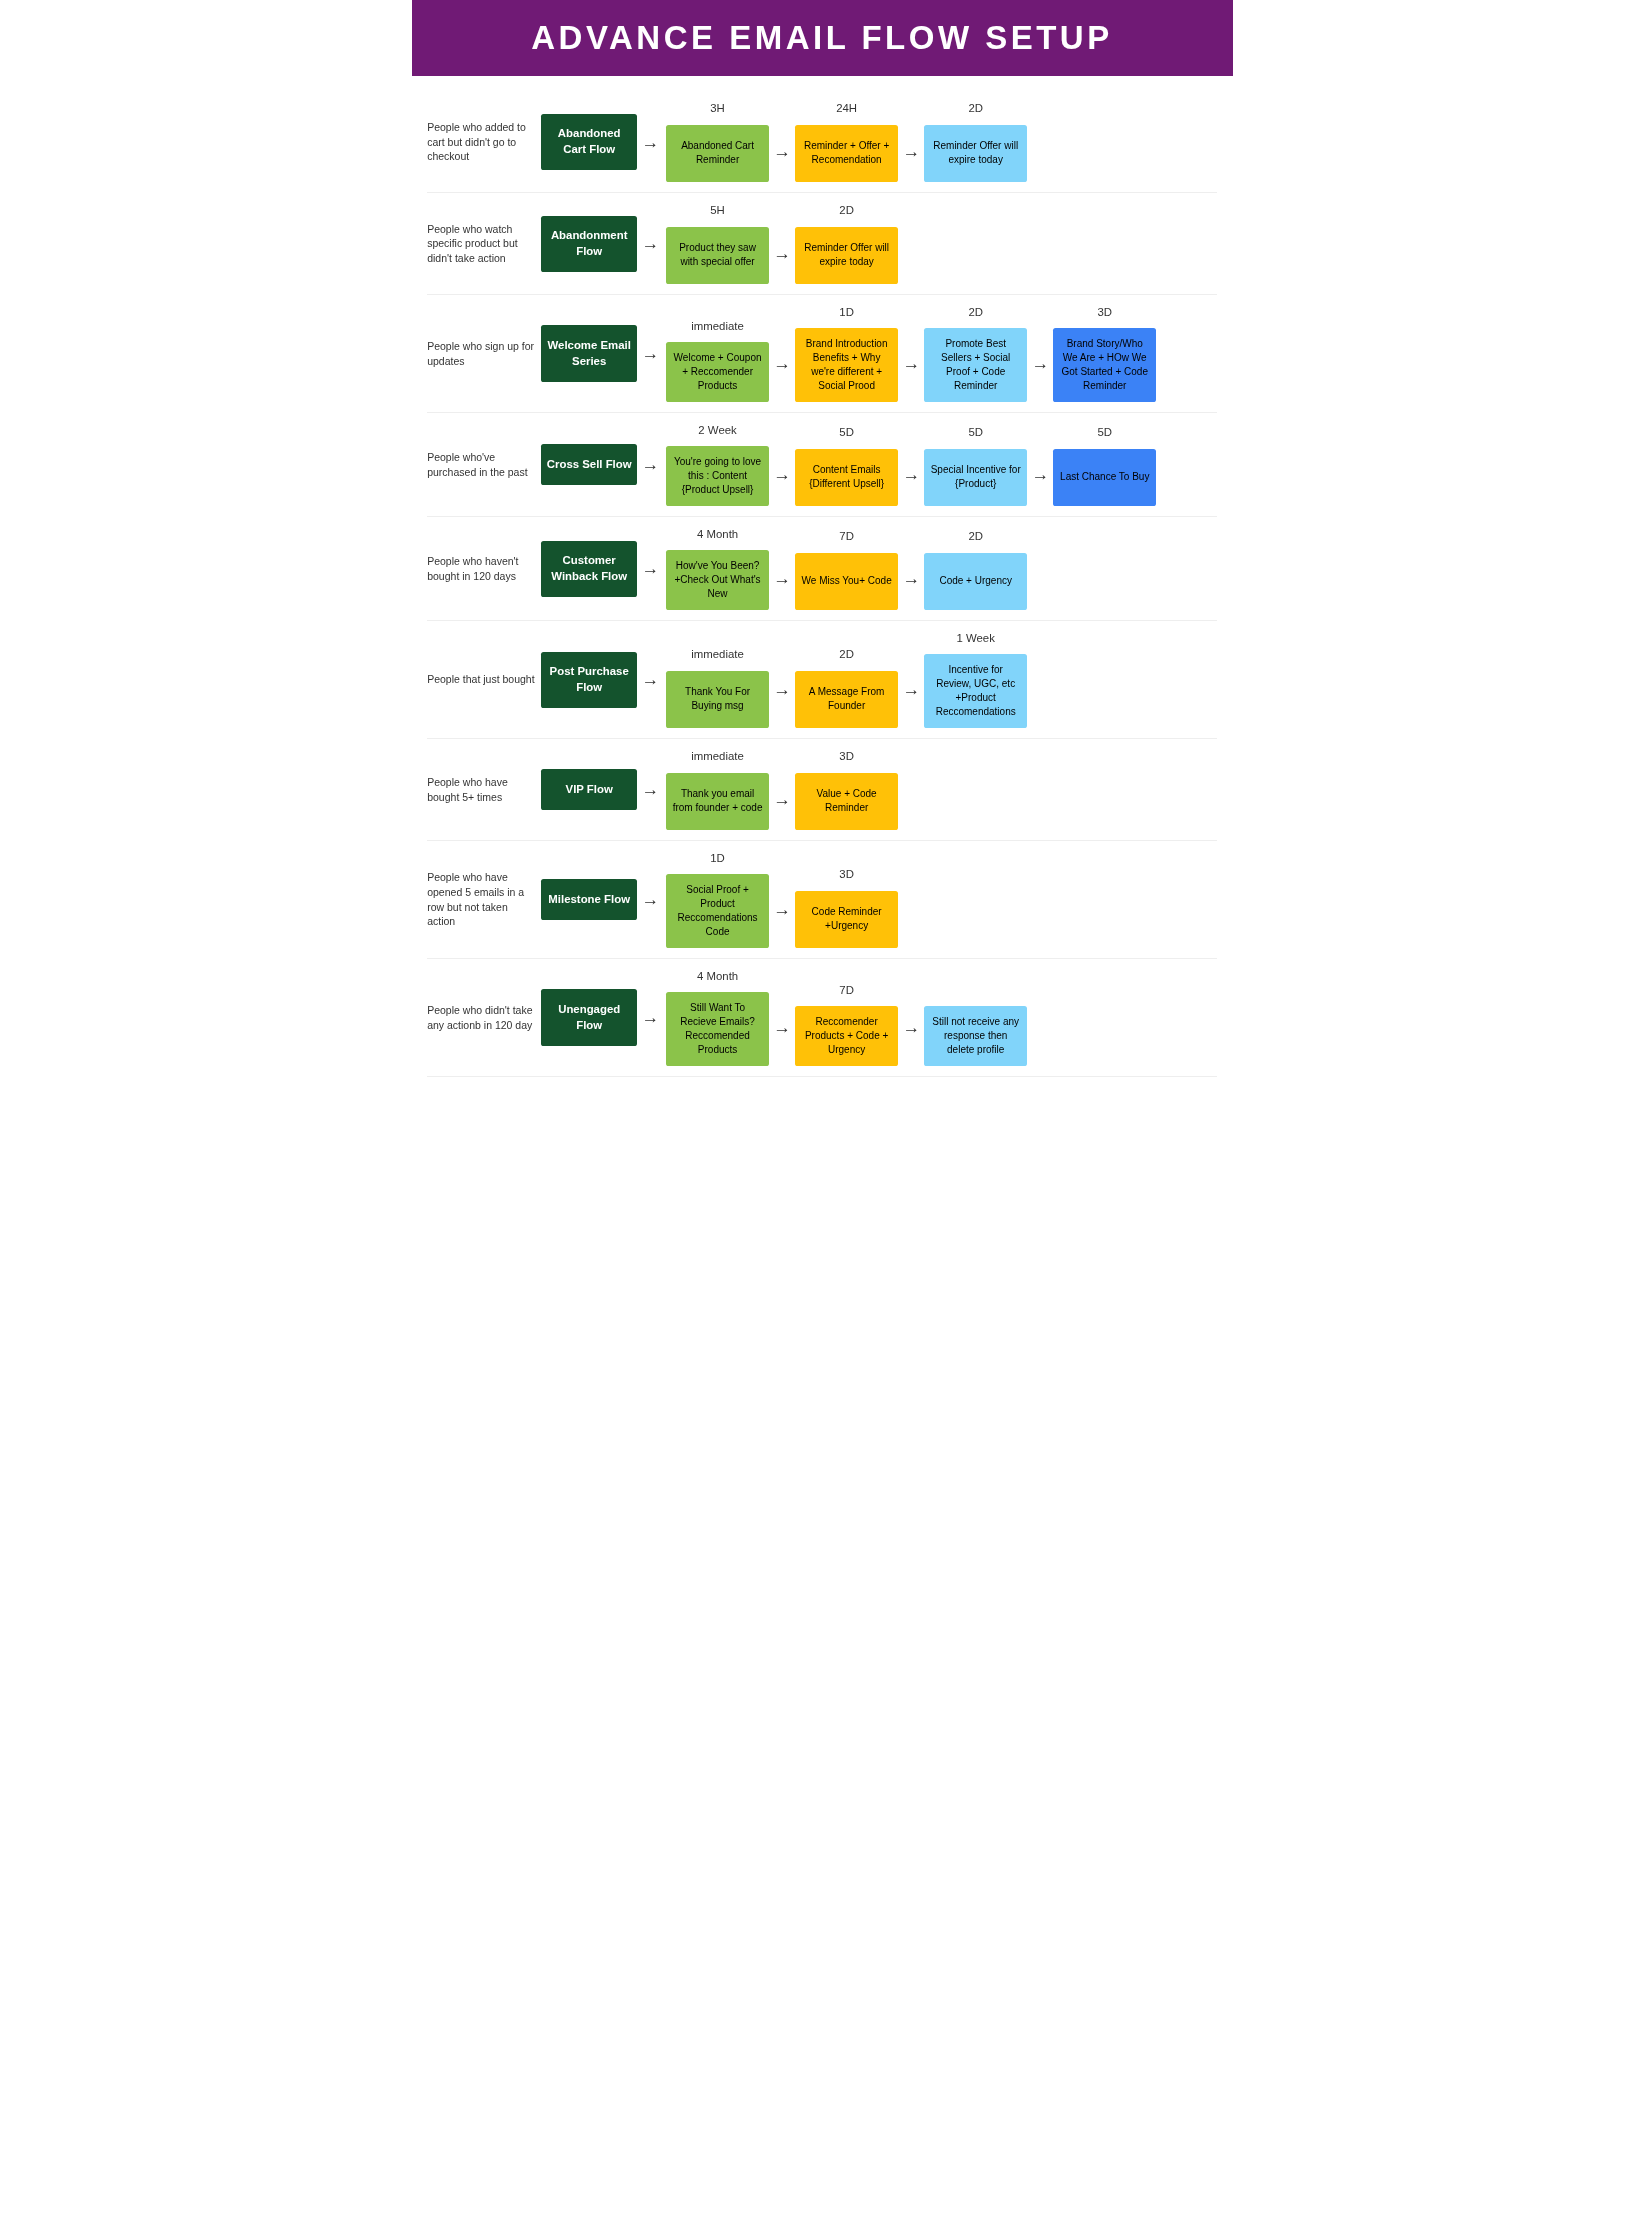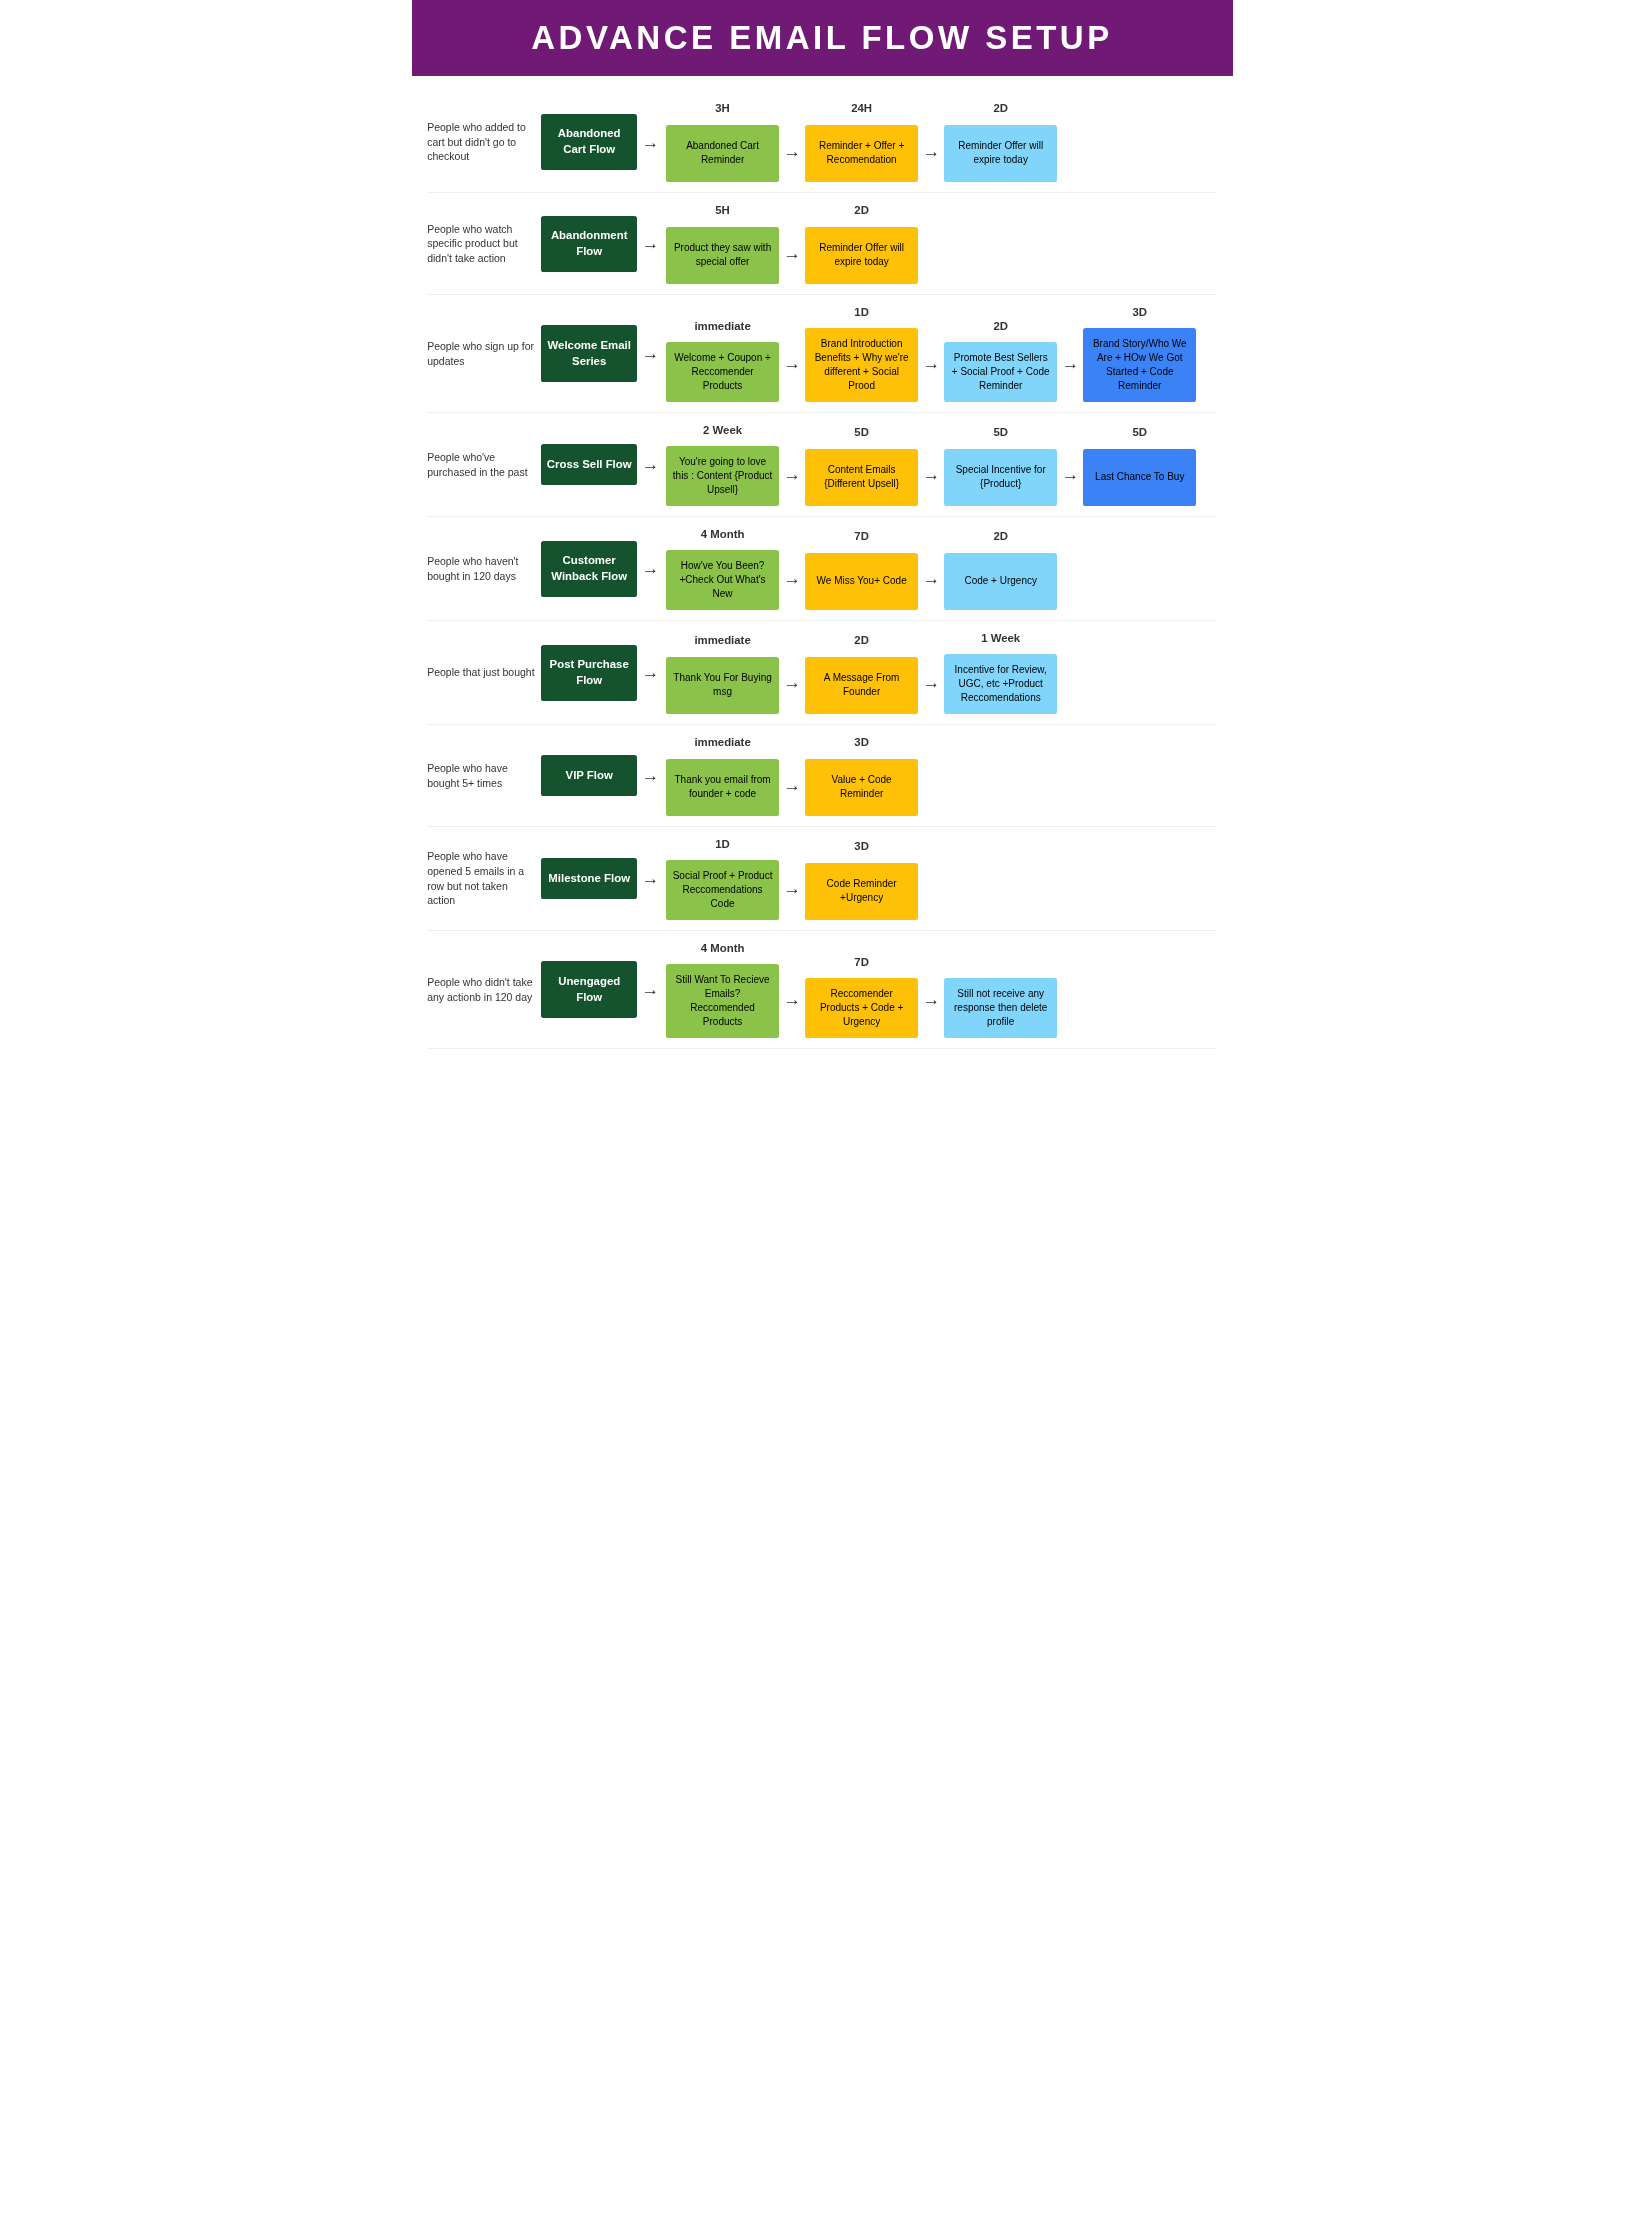--- a/index.html
+++ b/index.html
@@ -80,34 +80,34 @@
 
     .step-col {
       display: flex;
       flex-direction: column;
       align-items: center;
       margin: 0 2.6px;
     }
 
     .step-timing {
       font-size: 11.4px;
-      font-weight: 700;
+      font-weight: 400;
       color: #333;
       margin-bottom: 5.2px;
       text-align: center;
       min-height: 17.5px;
     }
 
     .step-box {
       padding: 8.7px 6.1px;
       border-radius: 2.6px;
       font-size: 10px;
       text-align: center;
       line-height: 1.4;
-      width: 113px;
+      width: 103px;
       min-height: 57px;
       display: flex;
       align-items: center;
       justify-content: center;
     }
 
     .green { background: #8BC34A; color: #000; }
     .yellow { background: #FFC107; color: #000; }
     .blue { background: #81D4FA; color: #000; }
     .green2 { background: #3b82f6; color: #000; }

